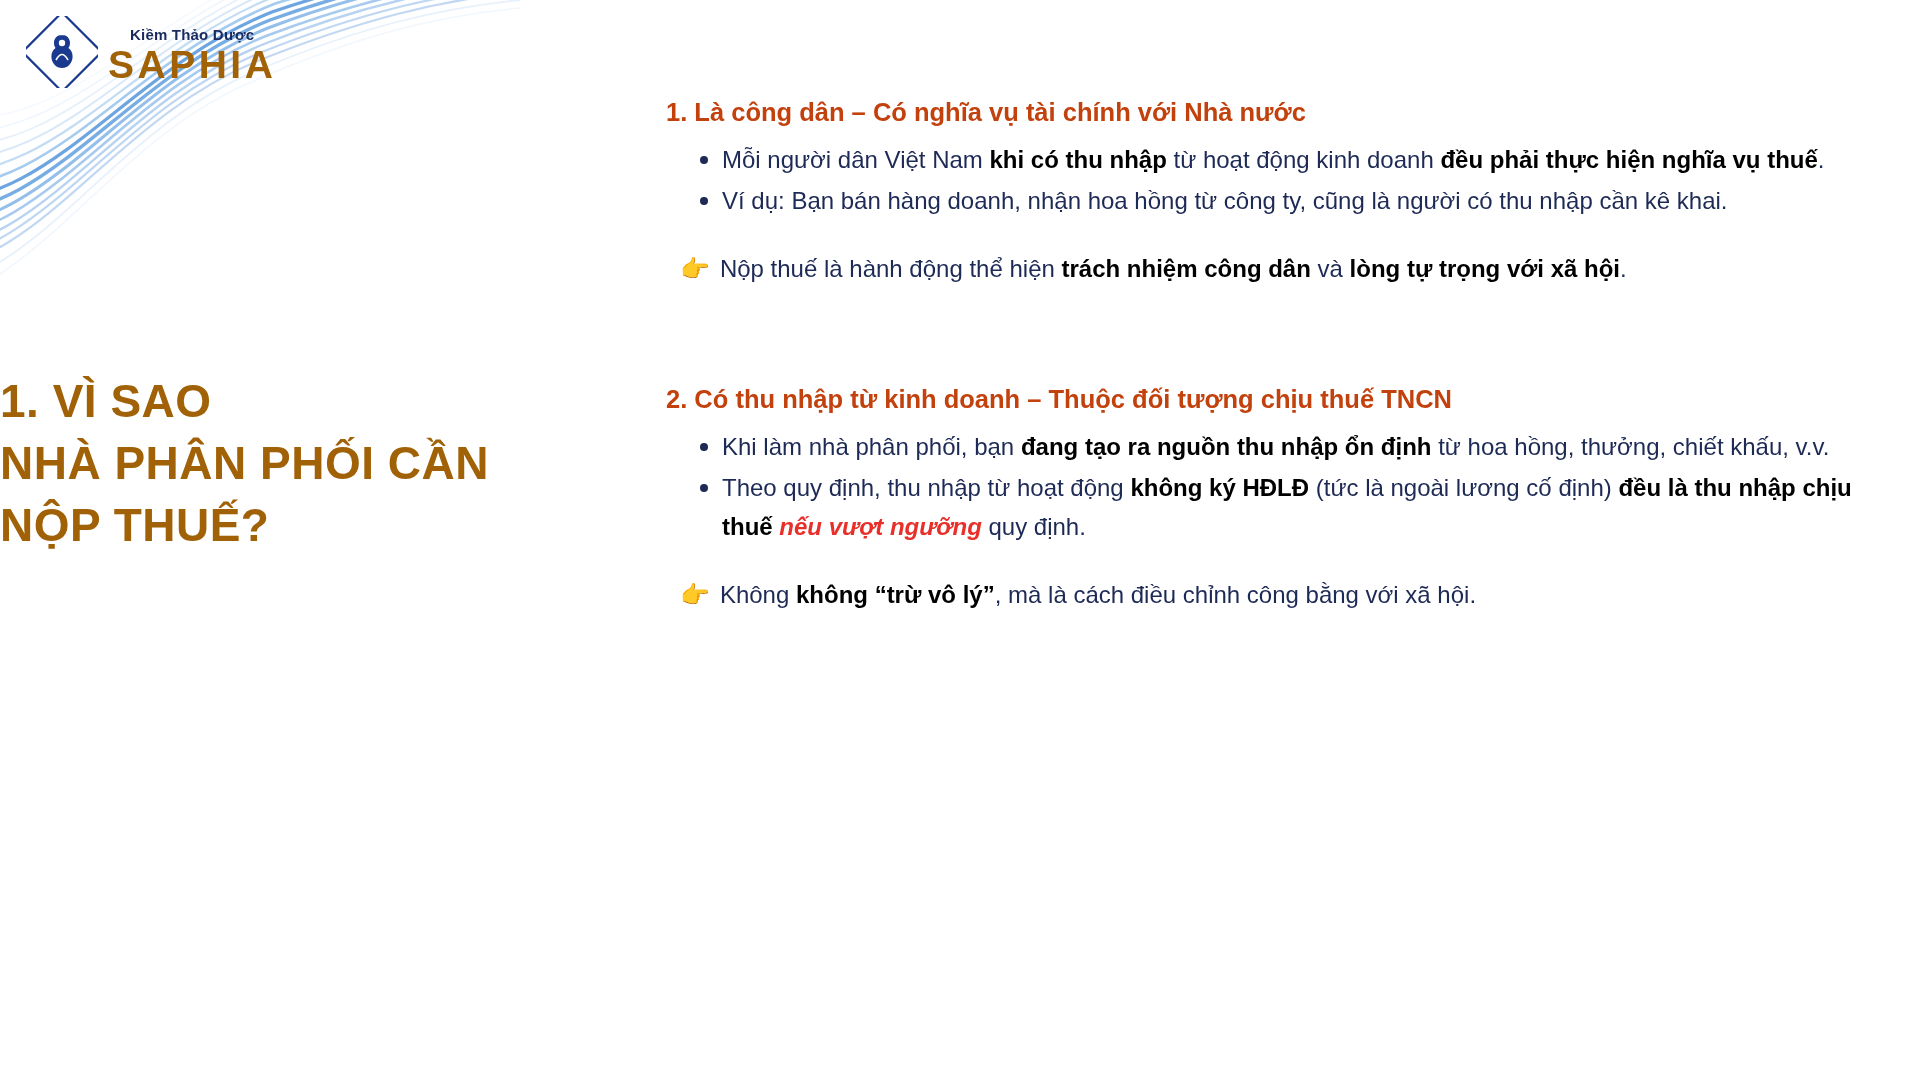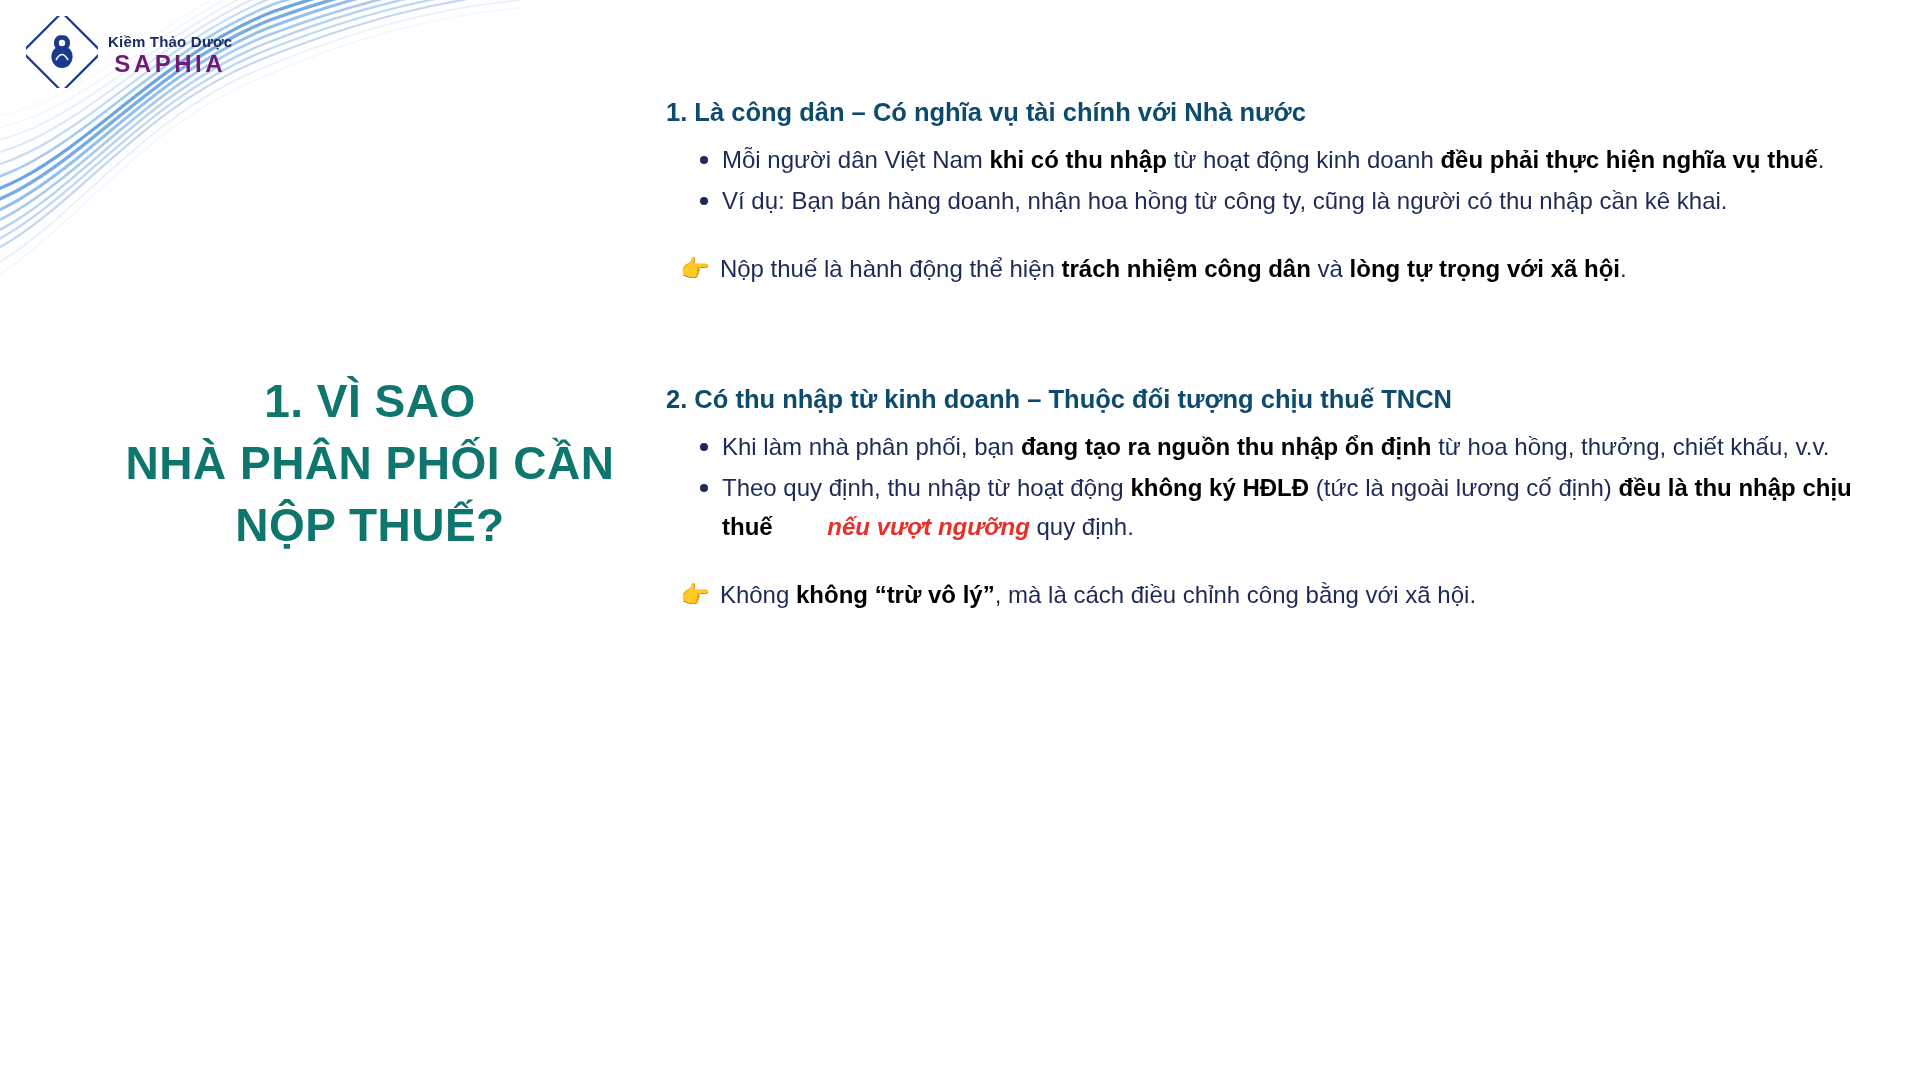--- a/index.html
+++ b/index.html
@@ -49,54 +49,53 @@
     line-height: 1;
     padding-top: 6px;
   }
   .logo-tagline {
     font-size: 15px;
     font-weight: bold;
     color: #1a2a5e;
     letter-spacing: 0.2px;
   }
   .logo-name {
-    font-size: 24px;
-    font-weight: bold;
-    color: #701a75;
+    font-size: 39px;
+    font-weight: bold;
+    color: #a16207;
     letter-spacing: 3.5px;
     margin-top: 3px;
   }
 
   .left-title {
     position: absolute;
     left: 0;
     top: 370px;
     width: 660px;
-    text-align: center;
+    text-align: left;
     font-size: 46px;
     font-weight: bold;
-    color: #0f766e;
+    color: #a16207;
     line-height: 1.35;
     letter-spacing: 0.5px;
-    padding-left: 40px;
   }
 
   
   .content {
     position: absolute;
     left: 660px;
     top: 0;
     width: 1260px;
     height: 1080px;
     padding: 96px 40px 0 6px;
     box-sizing: border-box;
   }
 
   .section-heading {
-    color: #0c4a6e;
+    color: #c2410c;
     font-size: 25.5px;
     font-weight: bold;
     margin: 0 0 12px 0;
     line-height: 1.3;
   }
 
   ul.bullets {
     margin: 0 0 0 0;
     padding-left: 56px;
     list-style: none;
@@ -129,21 +128,21 @@
     padding-left: 14px;
   }
   .callout .hand {
     font-size: 24px;
     line-height: 1.5;
   }
 
   .section-gap { height: 96px; }
 
   b, strong { font-weight: bold; color: #000000; }
-  .red-italic { color: #e8302a; font-style: italic; font-weight: bold; margin-left: 48px; }
+  .red-italic { color: #e8302a; font-style: italic; font-weight: bold; }
 </style>
 </head>
 <body>
 
 <div class="left-panel">
 
   <div class="wave-wrap">
     <svg width="560" height="360" viewBox="0 0 560 360" xmlns="http://www.w3.org/2000/svg" aria-hidden="true">
       <g fill="none" stroke-linecap="round">
         <path d="M-40,300 C80,300 150,150 300,90 C400,50 480,30 560,22" stroke="#8fb8e8" stroke-width="2.2" opacity="0.55"></path>

